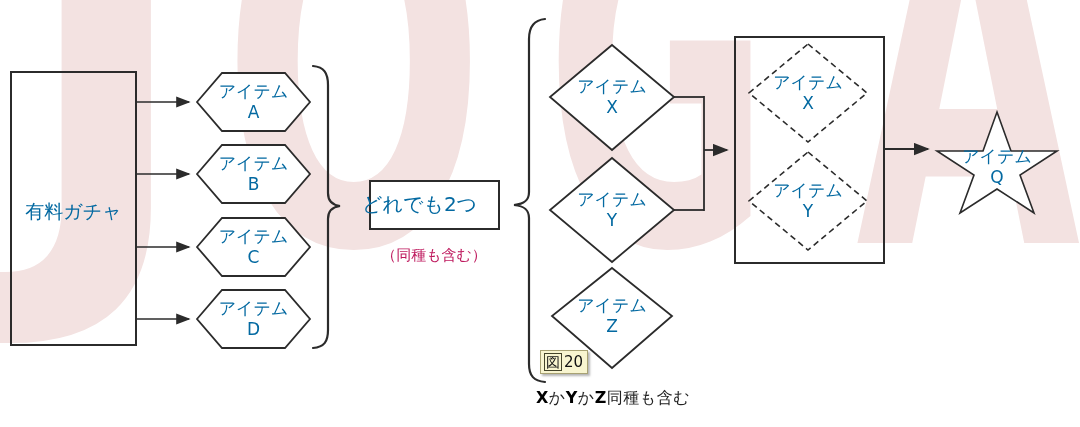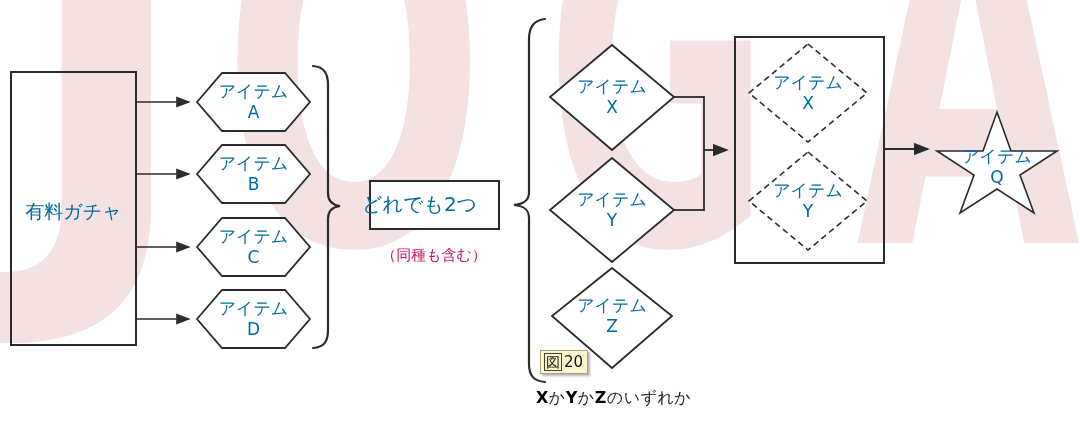--- a/index.html
+++ b/index.html
@@ -154,14 +154,14 @@
   <div>アイテム</div>
   <div>Q</div>
 </div>
 
 <div class="badge">
   <span class="fig-icon">図</span>
     <span>20</span>
 </div>
 
 <div class="footnote">
-  <span class="b">X</span><span>か</span><span class="b">Y</span><span>か</span><span class="b">Z</span><span>のいずれか</span>
+  <span class="b">X</span><span>か</span><span class="b">Y</span><span>か</span><span class="b">Z</span><span>同種も含む</span>
 </div>
 
 </body></html>

